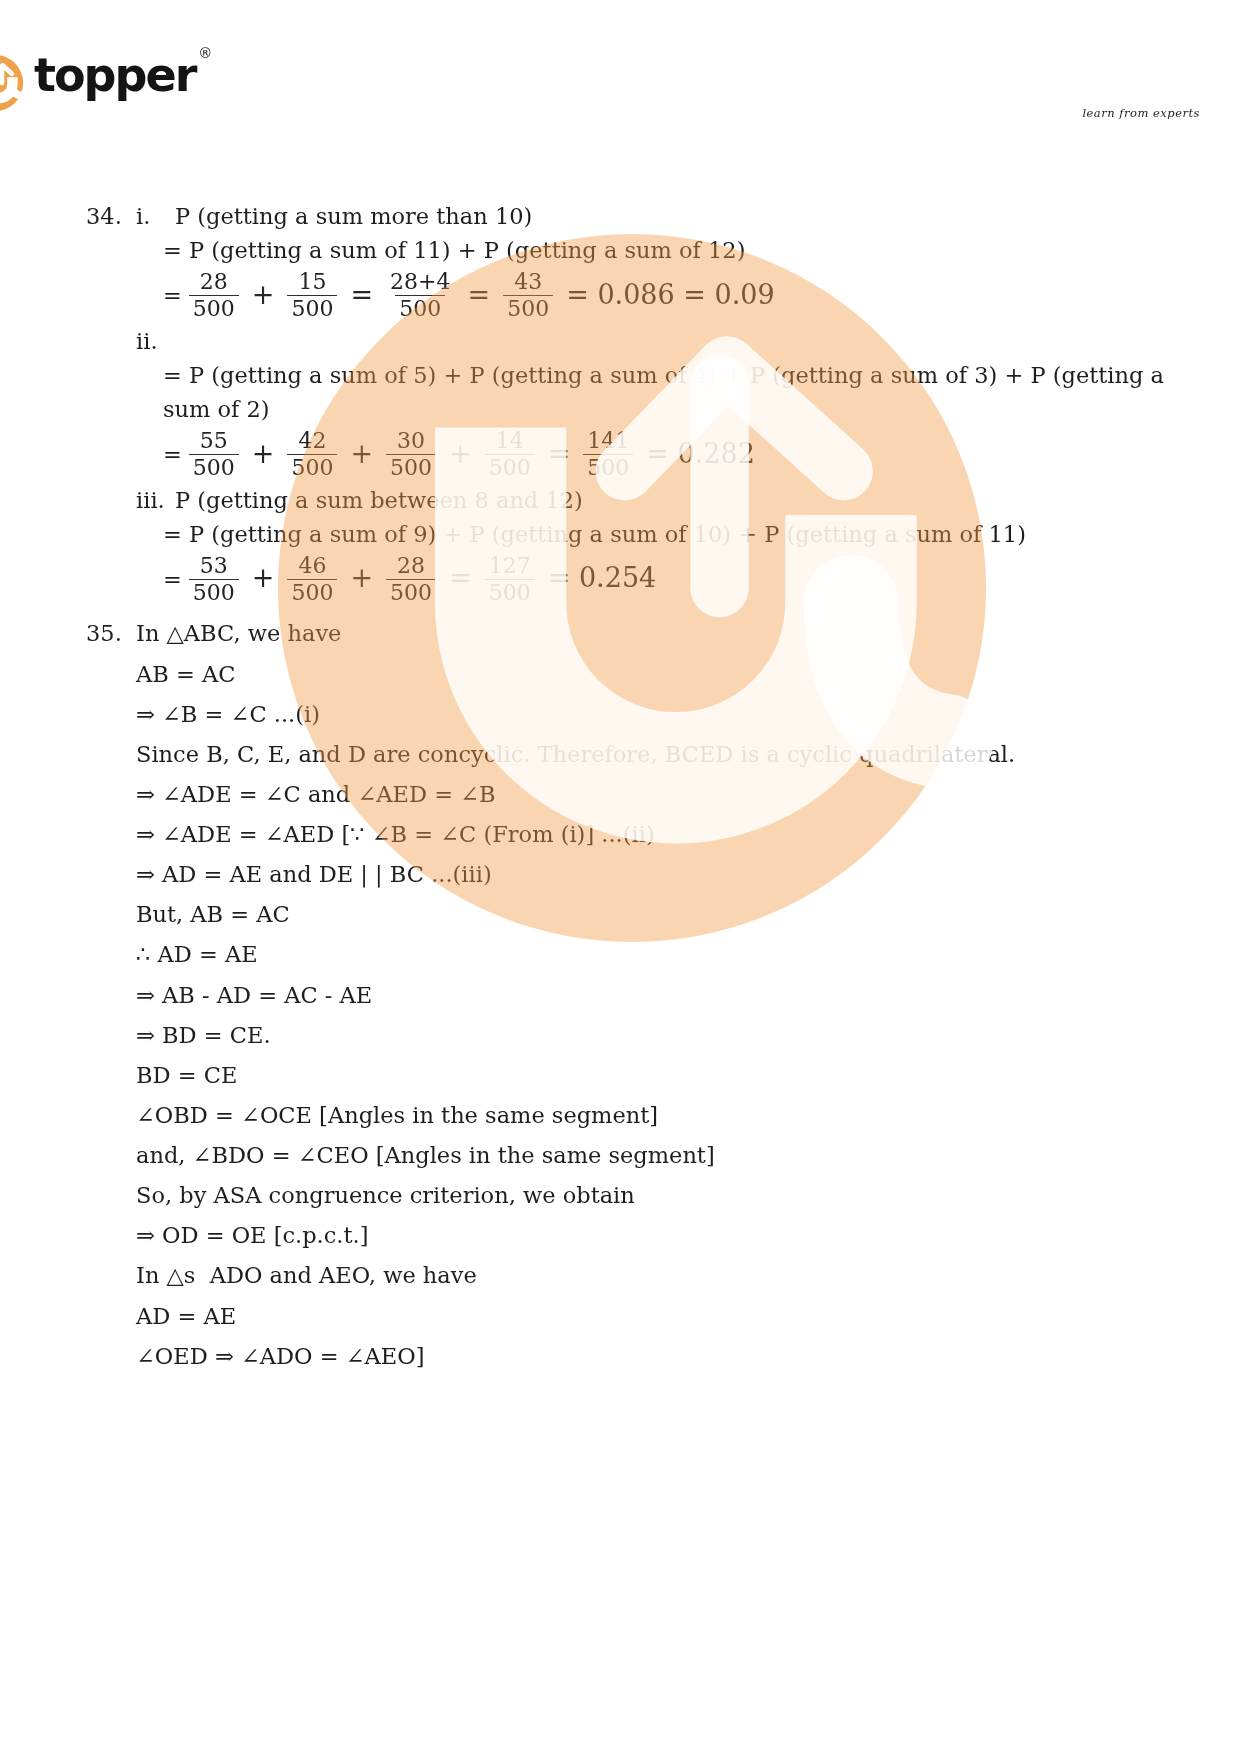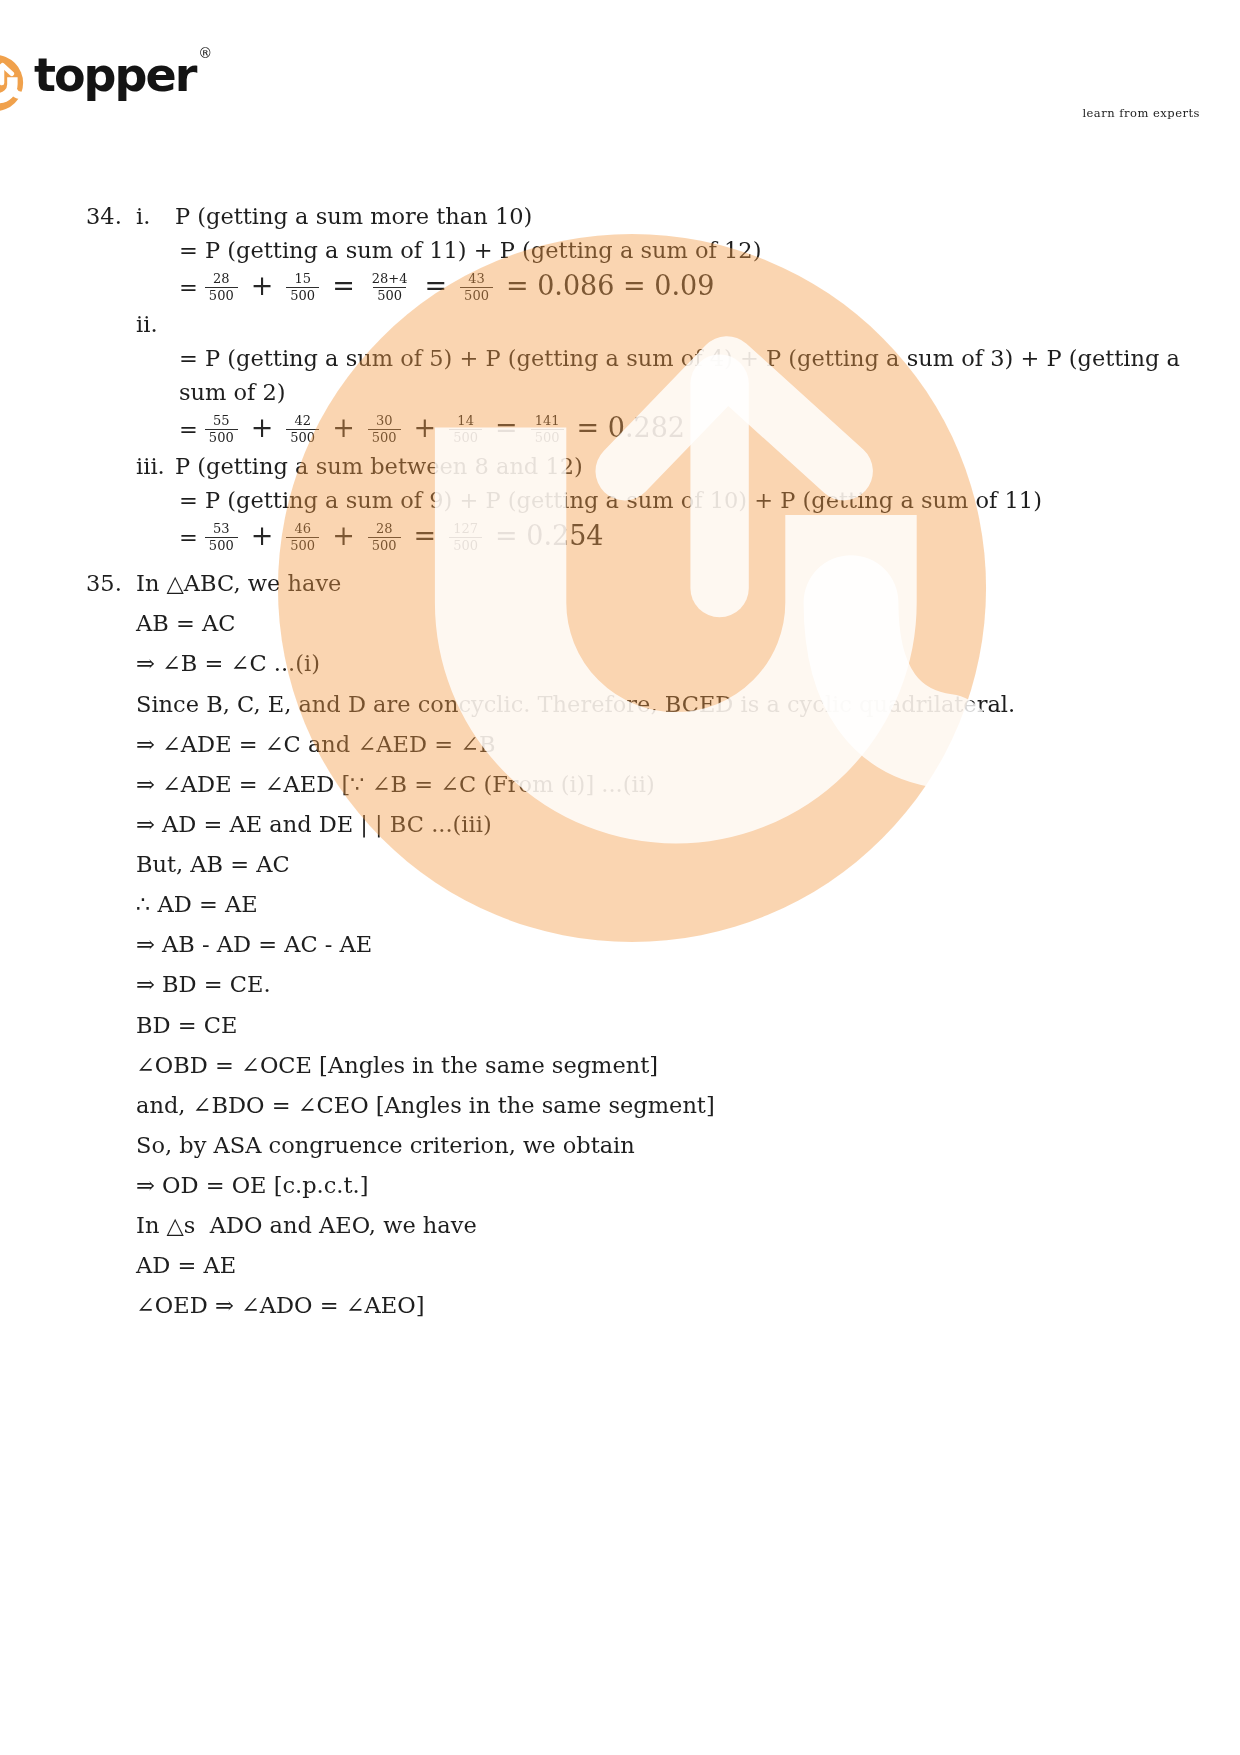--- a/index.html
+++ b/index.html
@@ -6,43 +6,43 @@
   .page{position:relative;width:1240px;height:1755px;background:#ffffff;overflow:hidden;
         font-family:"DejaVu Serif","DejaVu Sans",serif;color:#1e1e1e;}
 
   
   .logo{position:absolute;top:52px;right:34px;display:flex;align-items:flex-start;}
   .logo svg{display:block;margin-top:2px;}
   .logo .word{font-family:"DejaVu Sans","Liberation Sans",sans-serif;font-weight:700;
               font-size:46px;line-height:1;letter-spacing:-2px;color:#141414;margin-left:10px;}
   .logo .reg{font-family:"DejaVu Sans",sans-serif;font-weight:400;font-size:14px;
              vertical-align:top;position:relative;top:-6px;left:3px;letter-spacing:0;}
-  .logo .tag{position:absolute;right:6px;top:54px;font-size:11.5px;
+  .logo .tag{position:absolute;right:6px;top:54px;font-style:italic;font-size:11.5px;
              letter-spacing:.5px;color:#1c1c1c;font-family:"DejaVu Serif",serif;}
   .logo-stack{position:relative;}
 
   
   .watermark{position:absolute;left:267px;top:223px;width:730px;height:730px;
              pointer-events:none;z-index:5;}
 
   
   .content{position:relative;padding:142px 40px 0 136px;font-size:22.5px;z-index:1;}
   .prob{position:relative;}
   .prob + .prob{margin-top:15px;}
   .pnum{position:absolute;left:-50px;top:1px;}
   .line{display:flex;align-items:center;min-height:28px;line-height:1.25;}
   .p34 .line{margin-bottom:6px;}
   .p35 .line{margin-bottom:12px;}
-  .part .line.noLabel{margin-left:43px;}
+  .part .line.noLabel{margin-left:27px;}
   .plabel{flex:0 0 39px;}
   .seg-t{white-space:pre;}
   .seg-m{font-family:"DejaVu Serif",serif;font-size:27px;margin:0 6px;color:#262626;
          white-space:pre;transform:translateY(-1px);}
   .frac{display:inline-flex;flex-direction:column;align-items:center;
-        font-family:"DejaVu Serif",serif;font-size:13px;line-height:1.08;
+        font-family:"DejaVu Serif",serif;font-size:22px;line-height:1.08;
         margin:0 7px;color:#232323;}
   .frac .num{padding:0 4px 1px;}
   .frac .den{border-top:1.7px solid #2e2e2e;padding:1px 4px 0;}
   .ssub{font-size:14px;align-self:flex-end;transform:translateY(3px);margin:0 2px 0 1px;white-space:pre;}
 </style>
 </head>
 <body>
 
 <div class="page">
 

